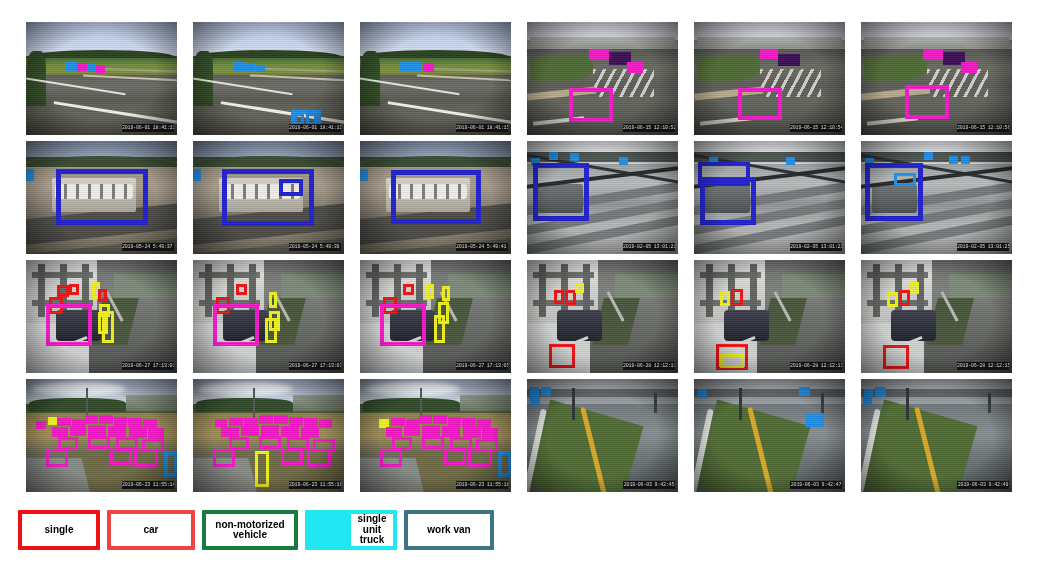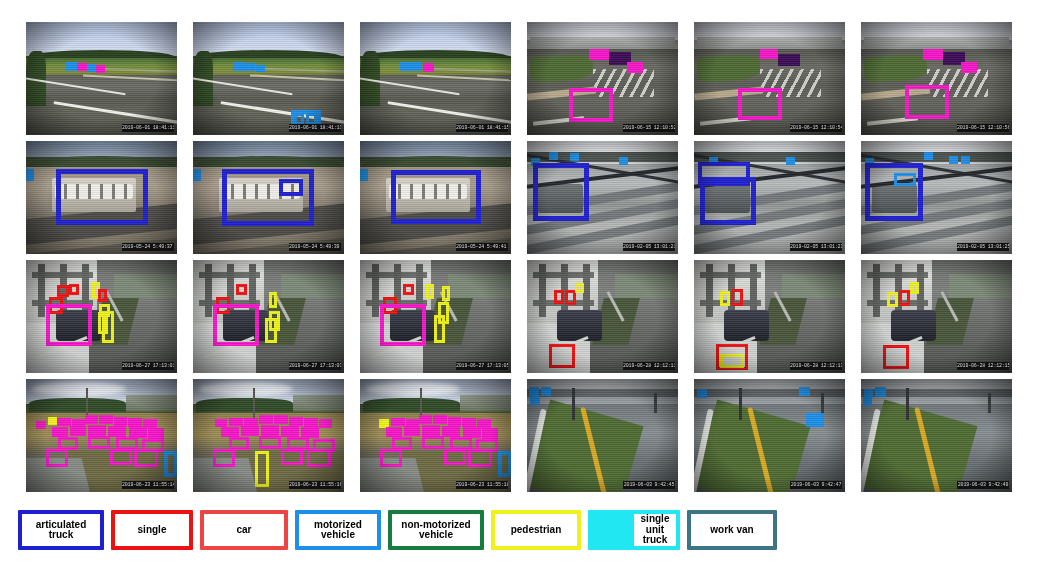--- a/index.html
+++ b/index.html
@@ -597,50 +597,35 @@
         <div class="bb f" style="left: 3px; top: 10px; width: 9px; height: 9px; background: rgb(29, 143, 232);"></div>
         <div class="bb f" style="left: 14px; top: 8px; width: 11px; height: 10px; background: rgb(29, 143, 232);"></div>
         <div class="bb f" style="left: 2px; top: 18px; width: 9px; height: 9px; background: rgb(29, 143, 232);"></div>
         <div class="noise"></div>
         <div class="vig"></div>
         <div class="ts">2019-06-03 9:42:49</div>
       </div>
     </div>
 
   <div id="legend">
-      <div class="lg" style="background: rgb(31, 31, 210); width: 86px;">
-        <div class="inner">
-          <span>articulated truck</span>
-        </div>
-      </div>
       <div class="lg" style="background: rgb(238, 17, 17); width: 82px;">
         <div class="inner">
           <span>single</span>
         </div>
       </div>
       <div class="lg" style="background: #ef4444; width: 88px;">
         <div class="inner">
           <span>car</span>
         </div>
       </div>
-      <div class="lg" style="background: rgb(29, 143, 232); width: 86px;">
-        <div class="inner">
-          <span>motorized vehicle</span>
-        </div>
-      </div>
       <div class="lg" style="background: rgb(24, 124, 63); width: 96px;">
         <div class="inner">
           <span>non-motorized vehicle</span>
         </div>
       </div>
-      <div class="lg" style="background: rgb(238, 242, 24); width: 90px;">
-        <div class="inner">
-          <span>pedestrian</span>
-        </div>
-      </div>
       <div class="lg" style="background: rgb(33, 231, 242); width: 92px; padding-left: 46px;">
         <div class="inner">
           <span>single unit truck</span>
         </div>
       </div>
       <div class="lg" style="background: rgb(61, 117, 132); width: 90px;">
         <div class="inner">
           <span>work van</span>
         </div>
       </div>

